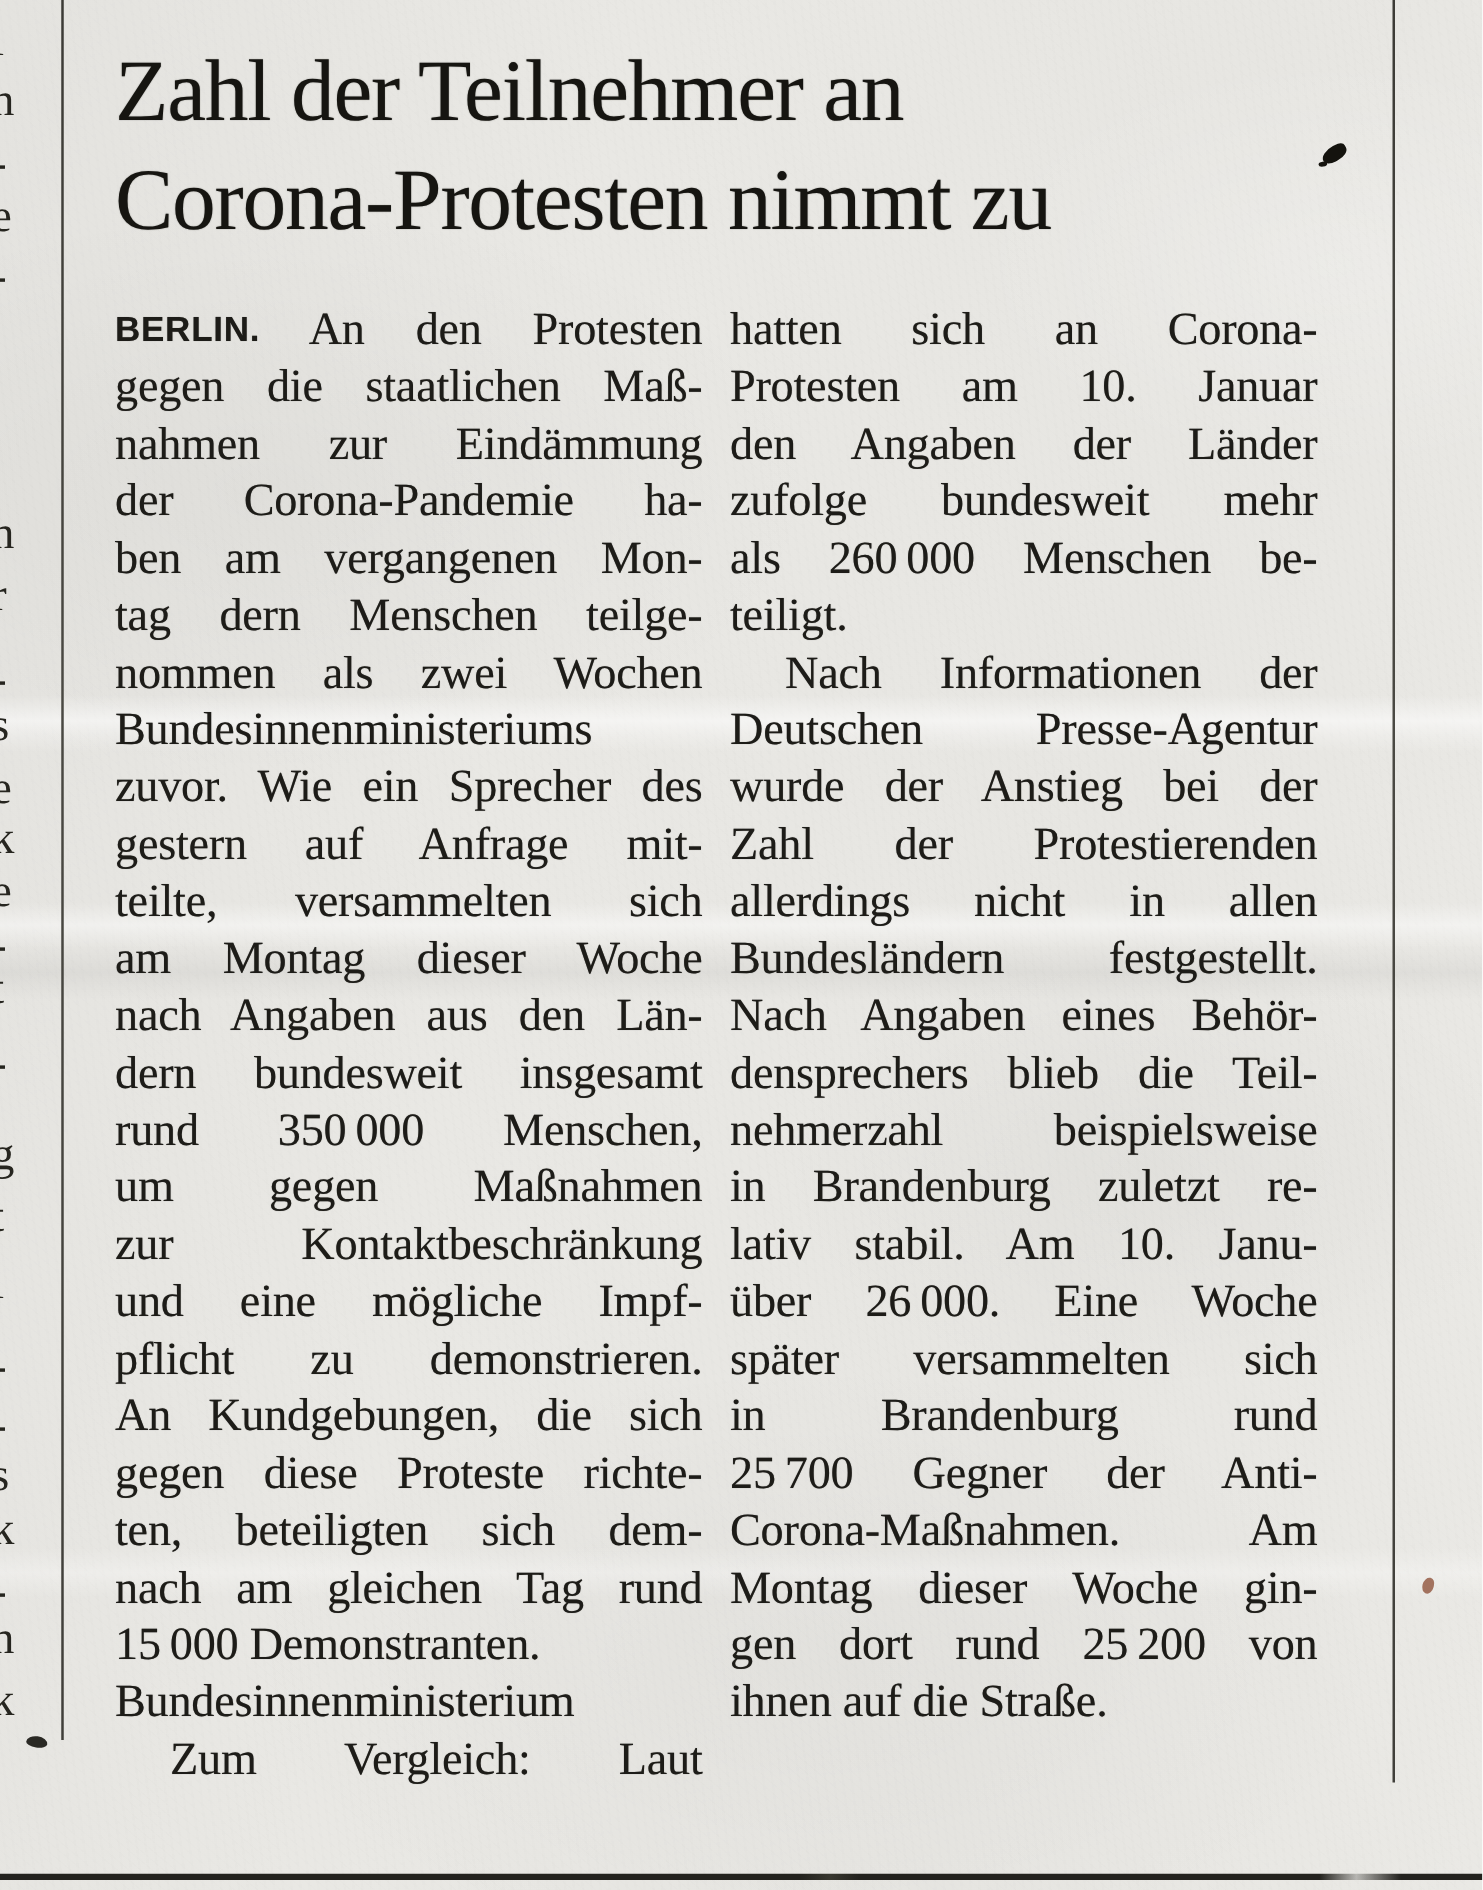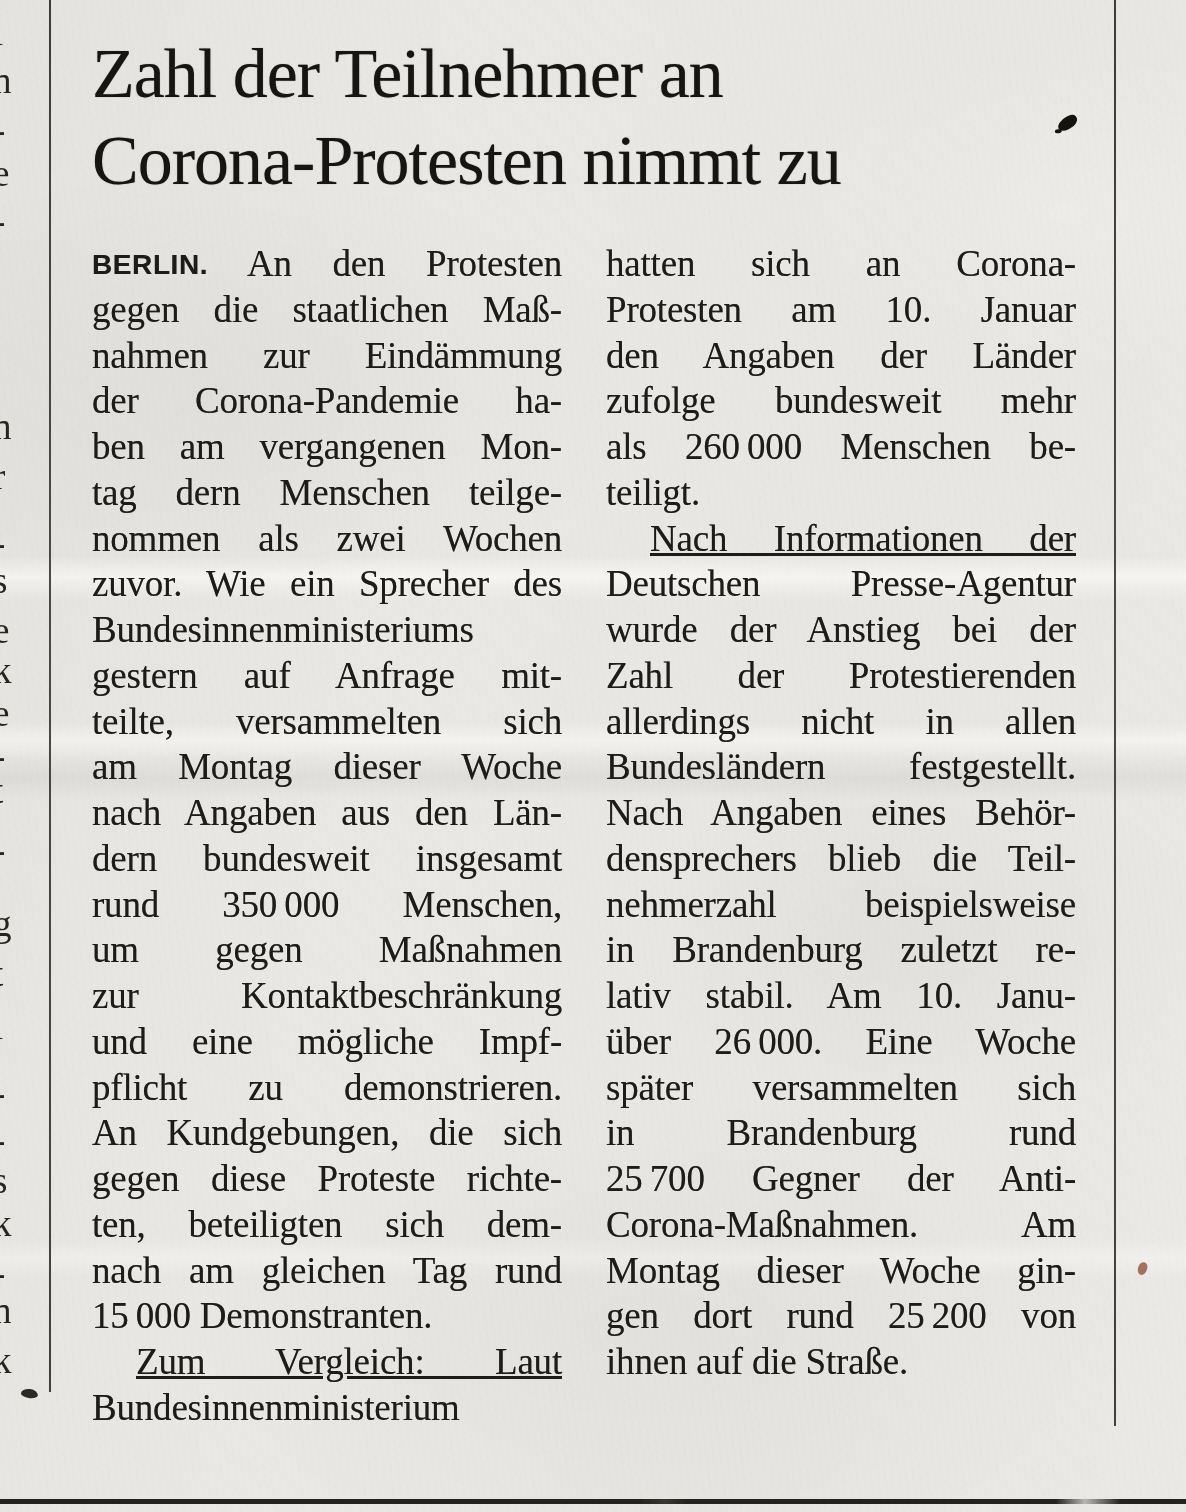--- a/index.html
+++ b/index.html
@@ -39,27 +39,27 @@
   
   .margin-strip{position:absolute;left:0;top:0;width:30px;height:1460px;overflow:hidden;}
   .margin-strip span{position:absolute;left:-7px;font-size:37px;line-height:1;color:#26251f;
                      font-family:"Liberation Serif",serif;}
 
   h1{position:absolute;left:92px;top:30px;width:1000px;margin:0;
      font-size:70px;line-height:87px;font-weight:400;letter-spacing:-1px;color:#161511;
      text-shadow:0 0 1px rgba(20,19,15,.45);}
   h1 .hline{display:block;}
 
-  .columns{position:absolute;left:92px;top:241px;display:flex;gap:44px;}
+  .columns{position:absolute;left:92px;top:241px;display:flex;gap:22px;}
   .col{width:470px;}
   .line{height:45.75px;line-height:45.75px;font-size:37px;color:#1d1c18;
         text-align:justify;text-align-last:justify;white-space:nowrap;
         text-shadow:0 0 .6px rgba(25,24,20,.55);letter-spacing:-0.2px;}
   .line.end{text-align-last:left;}
-  .line.indent{padding-left:44px;text-decoration:underline;}
+  .line.indent{padding-left:44px;}
   .lead{font-family:"Liberation Sans",sans-serif;font-weight:700;font-size:28px;
         letter-spacing:.6px;position:relative;top:-2px;}
 
   .ink-mark{position:absolute;left:1057px;top:117px;width:21px;height:12px;background:#14130e;
             border-radius:65% 35% 55% 45%;transform:rotate(-28deg);}
   .ink-mark::after{content:"";position:absolute;left:-5px;top:7px;width:7px;height:4px;
                    background:#14130e;border-radius:50%;transform:rotate(20deg);}
   .red-speck{position:absolute;left:1138px;top:1262px;width:9px;height:13px;background:#8a4a30;
              opacity:.75;border-radius:55% 45% 50% 50%;transform:rotate(15deg);}
   .blob{position:absolute;left:21px;top:1389px;width:17px;height:9px;background:#2a2924;
@@ -115,39 +115,39 @@
 
   <div class="columns">
     <div class="col" id="col-left">
         <div class="line"><span class="lead">BERLIN.</span> An den Protesten</div>
         <div class="line">gegen die staatlichen Maß-</div>
         <div class="line">nahmen zur Eindämmung</div>
         <div class="line">der Corona-Pandemie ha-</div>
         <div class="line">ben am vergangenen Mon-</div>
         <div class="line">tag dern Menschen teilge-</div>
         <div class="line">nommen als zwei Wochen</div>
+        <div class="line">Bundesinnenministeriums</div>
         <div class="line">zuvor. Wie ein Sprecher des</div>
-        <div class="line">Bundesinnenministeriums</div>
         <div class="line">gestern auf Anfrage mit-</div>
         <div class="line">teilte, versammelten sich</div>
         <div class="line">am Montag dieser Woche</div>
         <div class="line">nach Angaben aus den Län-</div>
         <div class="line">dern bundesweit insgesamt</div>
         <div class="line">rund 350 000 Menschen,</div>
         <div class="line">um gegen Maßnahmen</div>
         <div class="line">zur Kontaktbeschränkung</div>
         <div class="line">und eine mögliche Impf-</div>
         <div class="line">pflicht zu demonstrieren.</div>
         <div class="line">An Kundgebungen, die sich</div>
         <div class="line">gegen diese Proteste richte-</div>
         <div class="line">ten, beteiligten sich dem-</div>
         <div class="line">nach am gleichen Tag rund</div>
         <div class="line end">15 000 Demonstranten.</div>
+        <div class="line">Bundesinnenministerium</div>
         <div class="line indent">Zum Vergleich: Laut</div>
-        <div class="line">Bundesinnenministerium</div>
       </div>
     <div class="col" id="col-right">
         <div class="line">hatten sich an Corona-</div>
         <div class="line">Protesten am 10. Januar</div>
         <div class="line">den Angaben der Länder</div>
         <div class="line">zufolge bundesweit mehr</div>
         <div class="line">als 260 000 Menschen be-</div>
         <div class="line end">teiligt.</div>
         <div class="line indent">Nach Informationen der</div>
         <div class="line">Deutschen Presse-Agentur</div>

